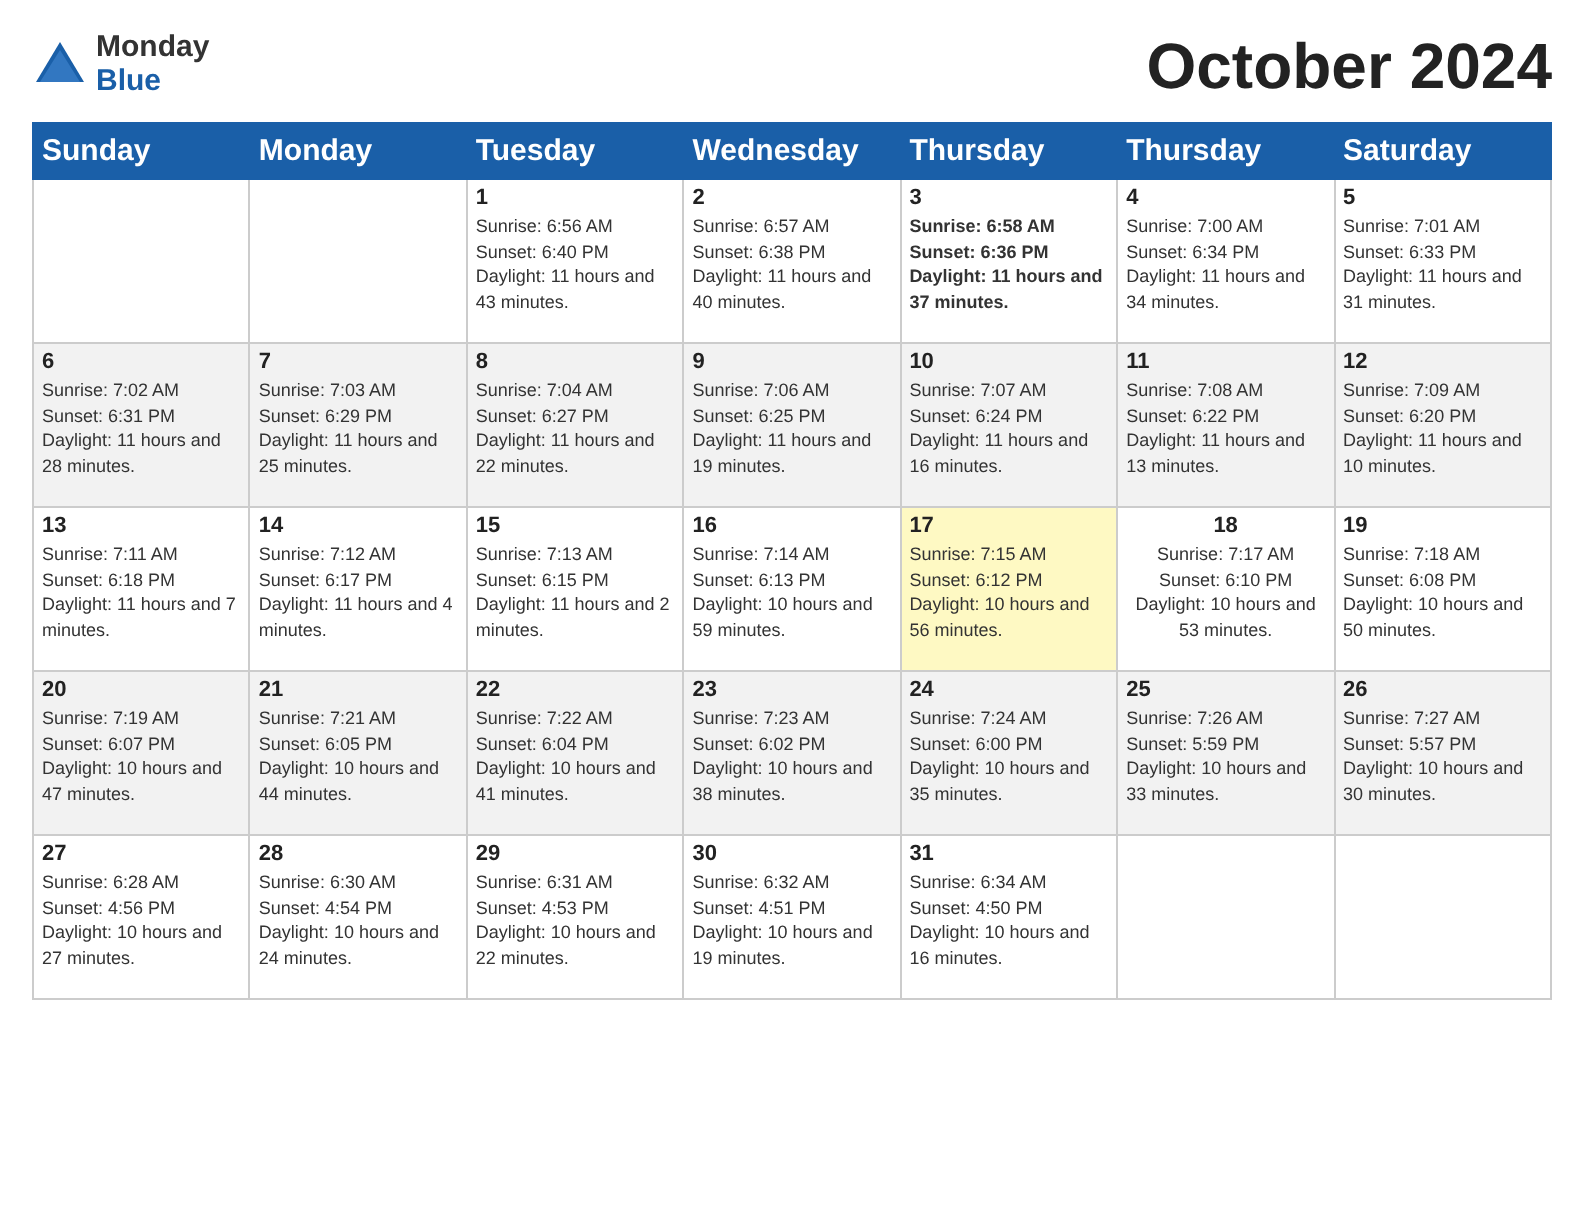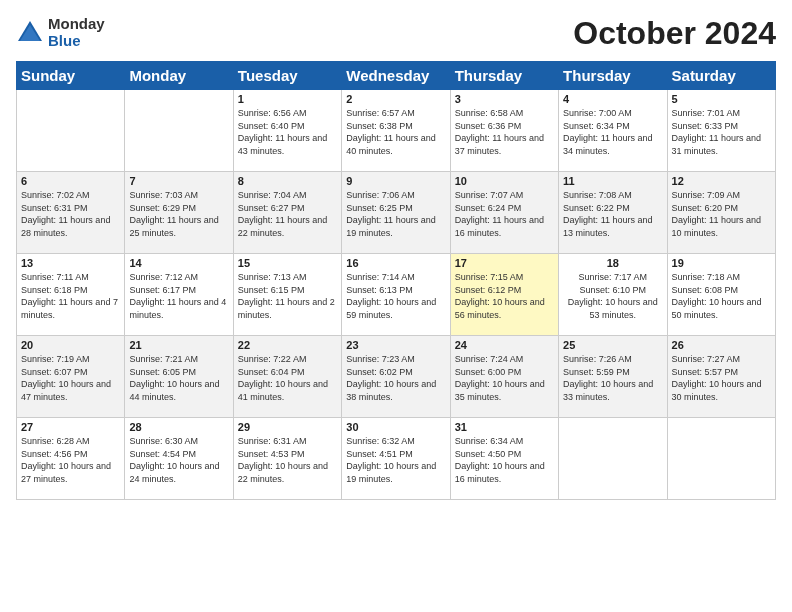--- a/index.html
+++ b/index.html
@@ -147,21 +147,21 @@
 Daylight: 11 hours and 43 minutes.</div>
           </td>
           <td style="background: rgb(255, 255, 255);">
             <span class="day-num">2</span>
             <div class="cell-content" style="white-space: pre-line;">Sunrise: 6:57 AM
 Sunset: 6:38 PM
 Daylight: 11 hours and 40 minutes.</div>
           </td>
           <td style="background: rgb(255, 255, 255);">
             <span class="day-num">3</span>
-            <div class="cell-content" style="white-space: pre-line;">Sunrise: 6:58 AM
+            <div class="cell-content" style="white-space: pre-line; font-weight: bold;">Sunrise: 6:58 AM
 Sunset: 6:36 PM
 Daylight: 11 hours and 37 minutes.</div>
           </td>
           <td style="background: rgb(255, 255, 255);">
             <span class="day-num">4</span>
             <div class="cell-content" style="white-space: pre-line;">Sunrise: 7:00 AM
 Sunset: 6:34 PM
 Daylight: 11 hours and 34 minutes.</div>
           </td>
           <td style="background: rgb(255, 255, 255);">

